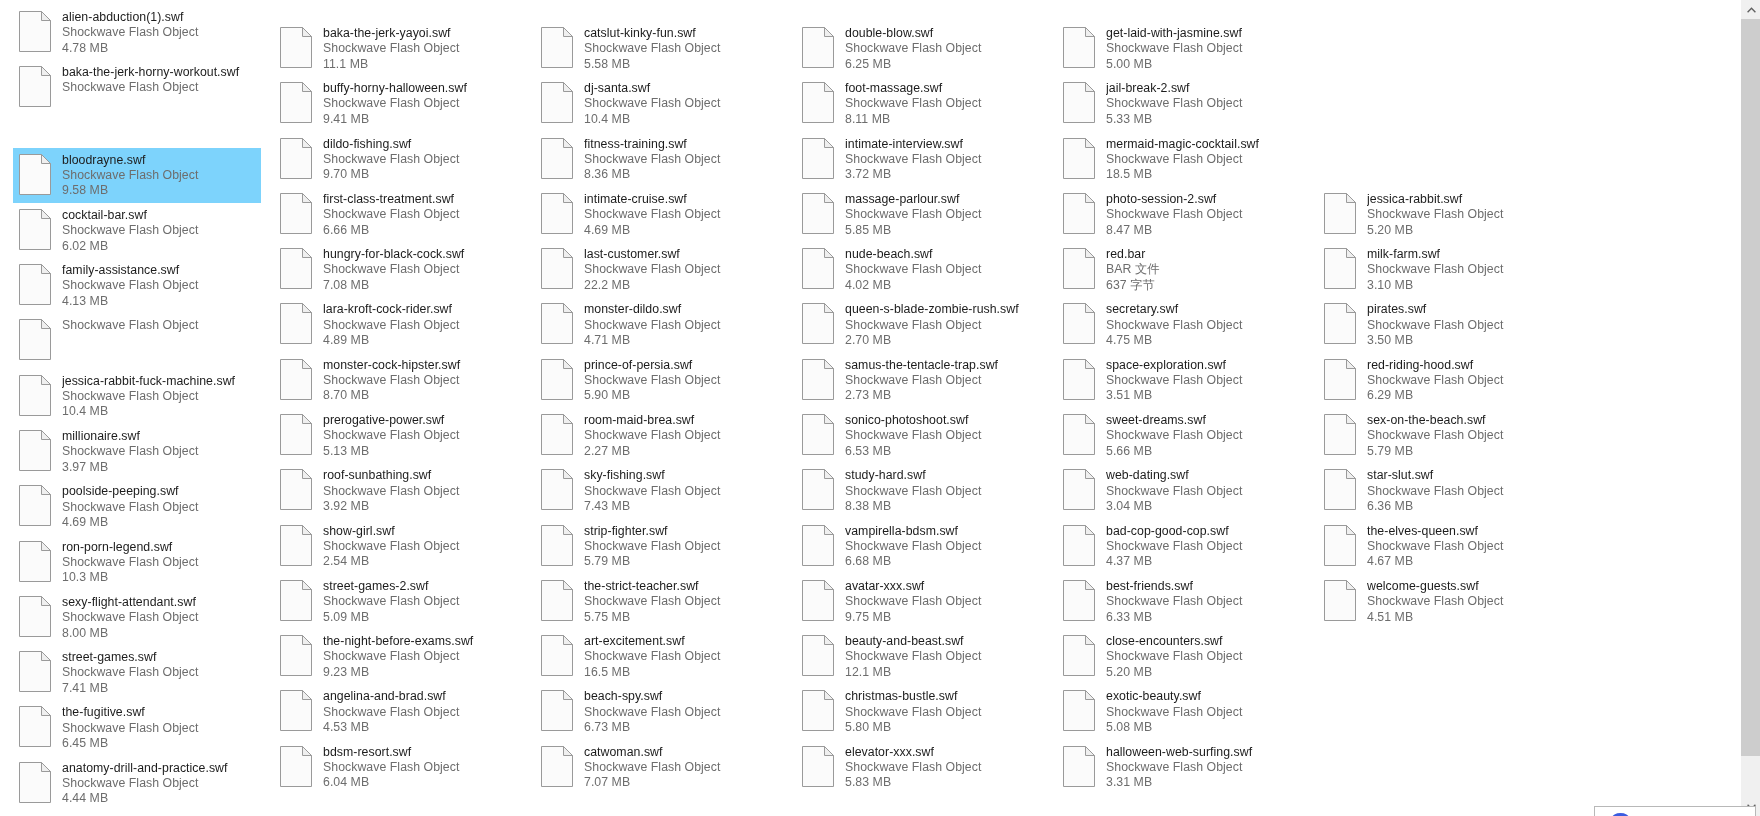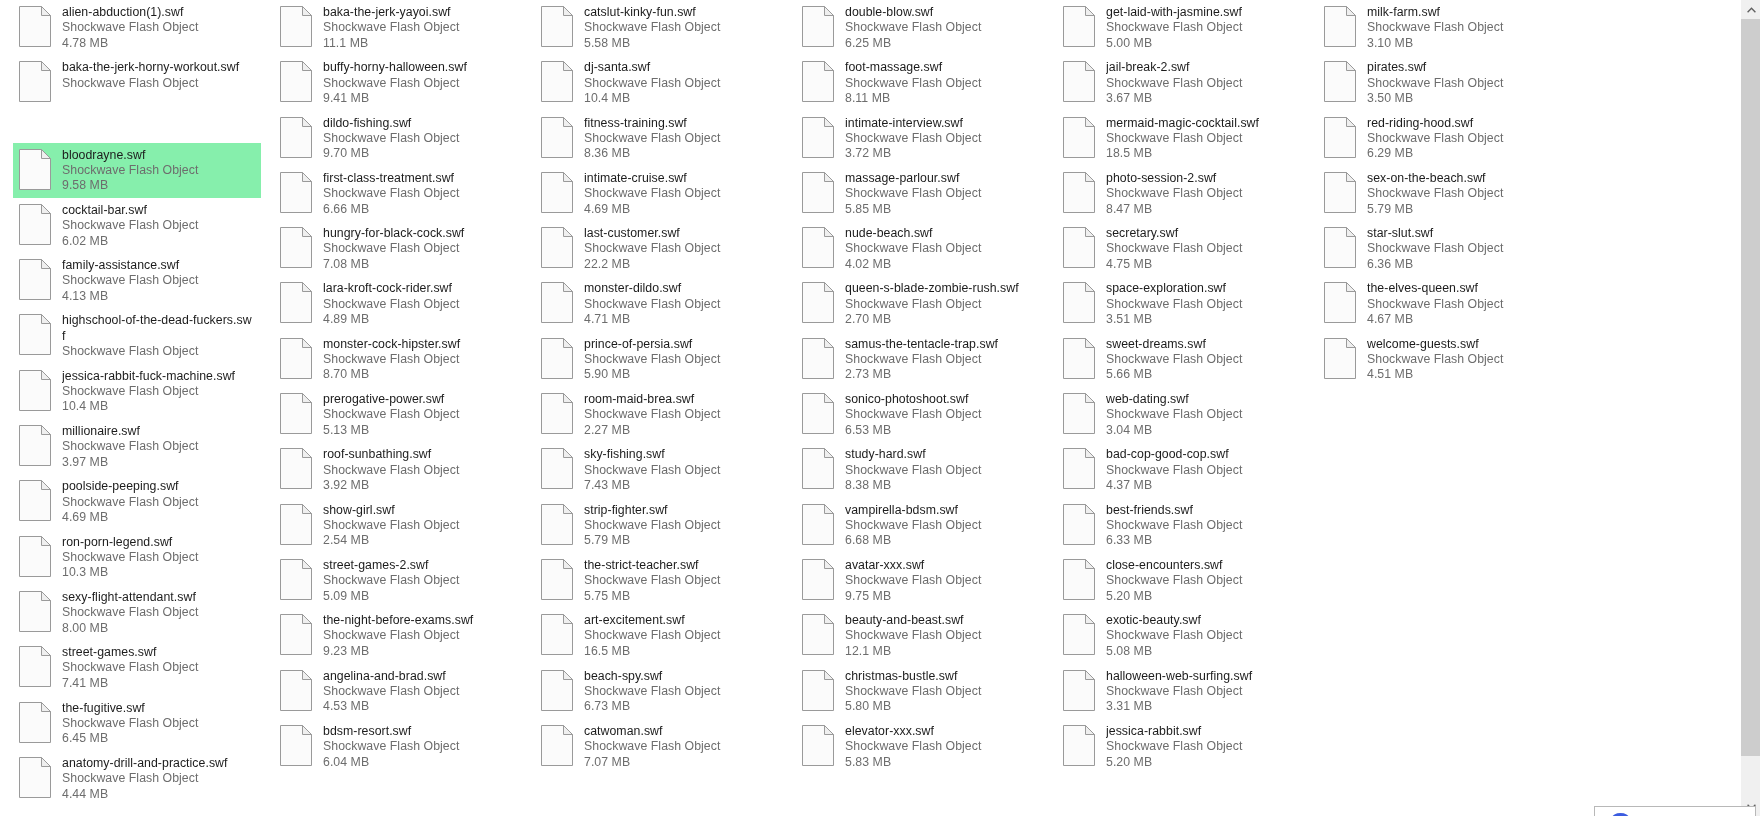--- a/index.html
+++ b/index.html
@@ -26,37 +26,38 @@
     left: 0;
     top: 0;
     width: 1720px;
     height: 816px;
     padding: 0;
     box-sizing: border-box;
     display: flex;
     flex-direction: column;
     flex-wrap: wrap;
     align-content: flex-start;
+    justify-content: center;
   }
 
   .file-item {
     box-sizing: border-box;
     width: 248px;
     height: 55.3px;
     margin: 0 0 0 13px;
     padding: 4px 6px 3px 6px;
     display: flex;
     flex-direction: row;
     align-items: flex-start;
     background: transparent;
     overflow: hidden;
   }
 
   .file-item.selected {
-    background: #86efac;
+    background: #7dd3fc;
     margin-top: 32px;
   }
 
   
   .file-icon {
     position: relative;
     flex: 0 0 auto;
     width: 32px;
     height: 41px;
     margin-top: 2px;
@@ -238,21 +239,20 @@
       </div>
       <div class="file-item">
         <div class="file-icon">
           <svg viewBox="0 0 32 41" aria-hidden="true">
             <path d="M0.5 0.5 H22.5 L31.5 9.5 V40.5 H0.5 Z" fill="#fbfbfb" stroke="#9a9a9a" stroke-width="1"></path>
             <path d="M22.5 0.5 V9.5 H31.5 Z" fill="#efefef" stroke="#9a9a9a" stroke-width="1"></path>
           </svg>
         </div>
         <div class="file-text">
           <div class="lines">
-            <div class="file-name">highschool-of-the-dead-fuckers.swf</div>
             <div class="file-type">Shockwave Flash Object</div>
           </div>
         </div>
       </div>
       <div class="file-item">
         <div class="file-icon">
           <svg viewBox="0 0 32 41" aria-hidden="true">
             <path d="M0.5 0.5 H22.5 L31.5 9.5 V40.5 H0.5 Z" fill="#fbfbfb" stroke="#9a9a9a" stroke-width="1"></path>
             <path d="M22.5 0.5 V9.5 H31.5 Z" fill="#efefef" stroke="#9a9a9a" stroke-width="1"></path>
           </svg>
@@ -1019,21 +1019,21 @@
         <div class="file-icon">
           <svg viewBox="0 0 32 41" aria-hidden="true">
             <path d="M0.5 0.5 H22.5 L31.5 9.5 V40.5 H0.5 Z" fill="#fbfbfb" stroke="#9a9a9a" stroke-width="1"></path>
             <path d="M22.5 0.5 V9.5 H31.5 Z" fill="#efefef" stroke="#9a9a9a" stroke-width="1"></path>
           </svg>
         </div>
         <div class="file-text">
           <div class="lines">
             <div class="file-name">jail-break-2.swf</div>
             <div class="file-type">Shockwave Flash Object</div>
-            <div class="file-size">3.67 MB</div>
+            <div class="file-size">5.33 MB</div>
           </div>
         </div>
       </div>
       <div class="file-item">
         <div class="file-icon">
           <svg viewBox="0 0 32 41" aria-hidden="true">
             <path d="M0.5 0.5 H22.5 L31.5 9.5 V40.5 H0.5 Z" fill="#fbfbfb" stroke="#9a9a9a" stroke-width="1"></path>
             <path d="M22.5 0.5 V9.5 H31.5 Z" fill="#efefef" stroke="#9a9a9a" stroke-width="1"></path>
           </svg>
         </div>
@@ -1050,20 +1050,35 @@
           <svg viewBox="0 0 32 41" aria-hidden="true">
             <path d="M0.5 0.5 H22.5 L31.5 9.5 V40.5 H0.5 Z" fill="#fbfbfb" stroke="#9a9a9a" stroke-width="1"></path>
             <path d="M22.5 0.5 V9.5 H31.5 Z" fill="#efefef" stroke="#9a9a9a" stroke-width="1"></path>
           </svg>
         </div>
         <div class="file-text">
           <div class="lines">
             <div class="file-name">photo-session-2.swf</div>
             <div class="file-type">Shockwave Flash Object</div>
             <div class="file-size">8.47 MB</div>
+          </div>
+        </div>
+      </div>
+      <div class="file-item">
+        <div class="file-icon">
+          <svg viewBox="0 0 32 41" aria-hidden="true">
+            <path d="M0.5 0.5 H22.5 L31.5 9.5 V40.5 H0.5 Z" fill="#fbfbfb" stroke="#9a9a9a" stroke-width="1"></path>
+            <path d="M22.5 0.5 V9.5 H31.5 Z" fill="#efefef" stroke="#9a9a9a" stroke-width="1"></path>
+          </svg>
+        </div>
+        <div class="file-text">
+          <div class="lines">
+            <div class="file-name">red.bar</div>
+            <div class="file-type">BAR 文件</div>
+            <div class="file-size">637 字节</div>
           </div>
         </div>
       </div>
       <div class="file-item">
         <div class="file-icon">
           <svg viewBox="0 0 32 41" aria-hidden="true">
             <path d="M0.5 0.5 H22.5 L31.5 9.5 V40.5 H0.5 Z" fill="#fbfbfb" stroke="#9a9a9a" stroke-width="1"></path>
             <path d="M22.5 0.5 V9.5 H31.5 Z" fill="#efefef" stroke="#9a9a9a" stroke-width="1"></path>
           </svg>
         </div>

